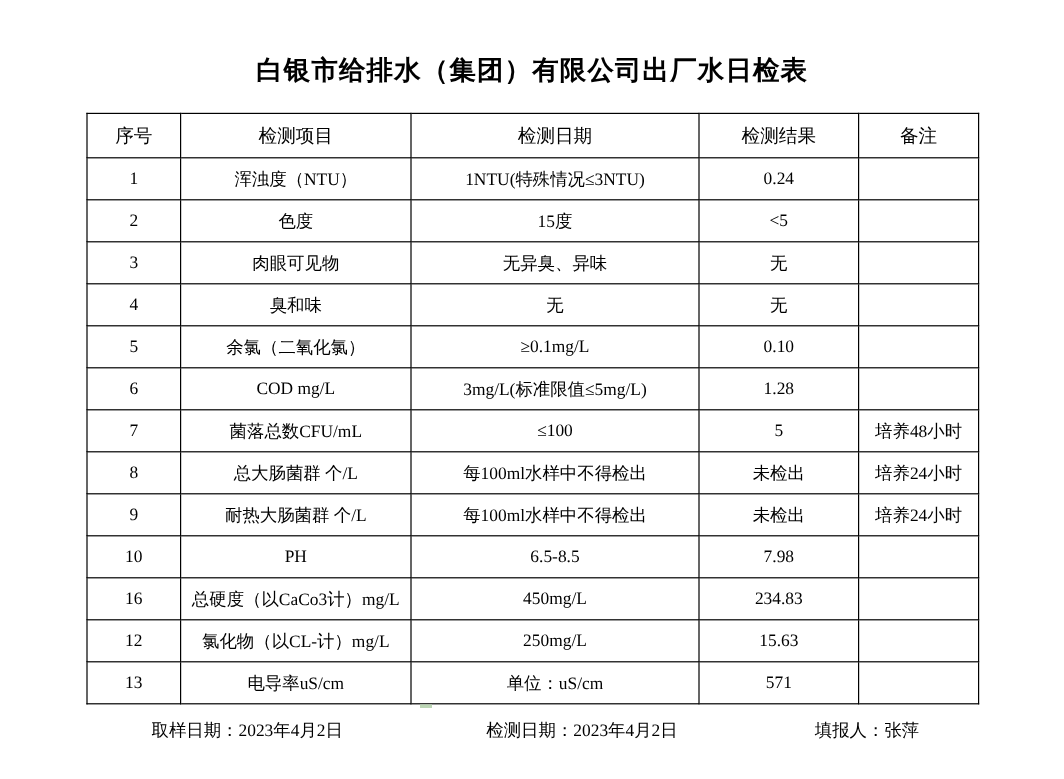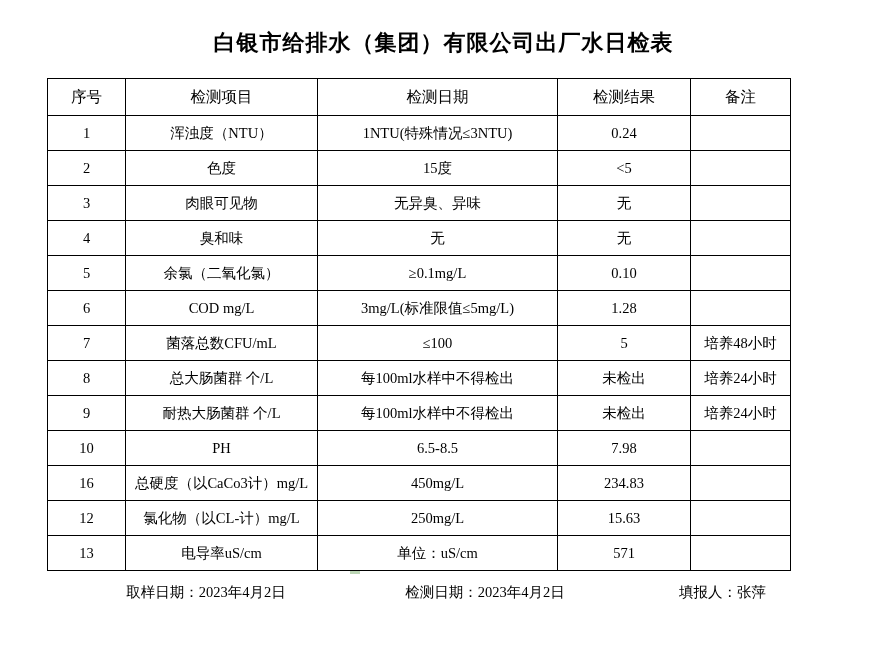--- a/index.html
+++ b/index.html
@@ -19,25 +19,25 @@
     width: 887px;
     height: 649px;
     box-sizing: border-box;
   }
   .doc-title {
     text-align: center;
     font-size: 22px;
     font-weight: bold;
     font-family: "Liberation Serif", serif;
     letter-spacing: 1px;
-    margin-top: 28px;
+    margin-top: 44px;
     margin-bottom: 20px;
   }
   .table-wrap {
-    margin: 0 47px;
+    margin: 0 72px;
   }
   table.report {
     width: 743px;
     border-collapse: collapse;
     table-layout: fixed;
     font-family: "Liberation Serif", serif;
   }
   table.report th,
   table.report td {
     border: 1px solid #000000;

